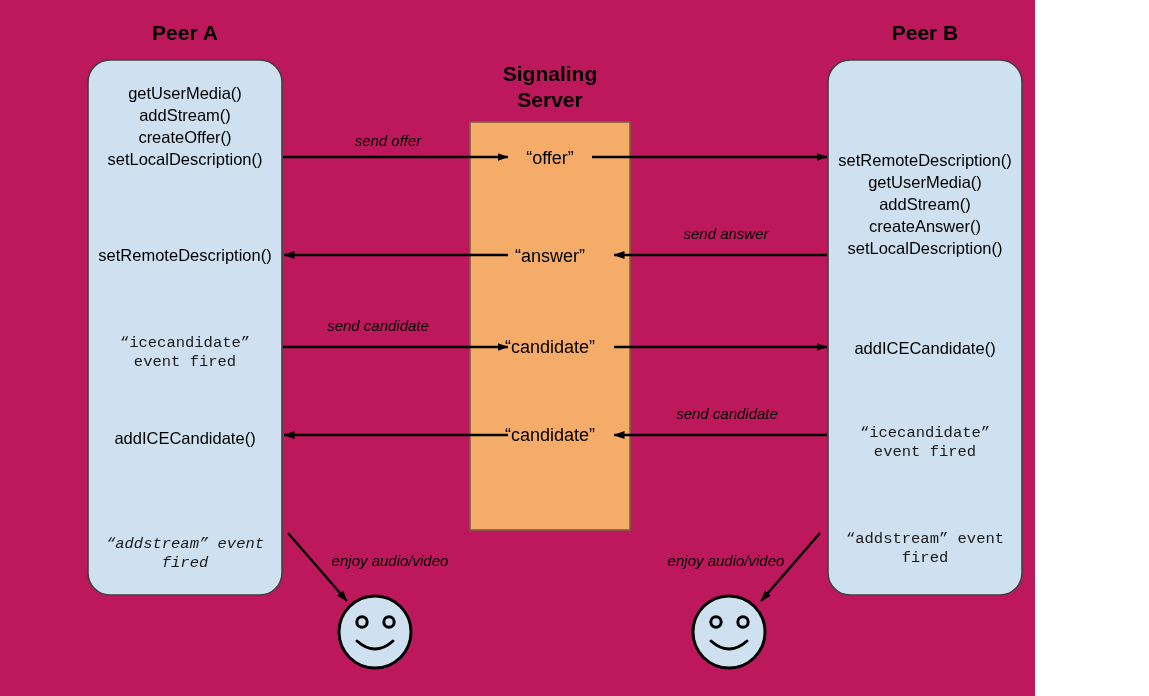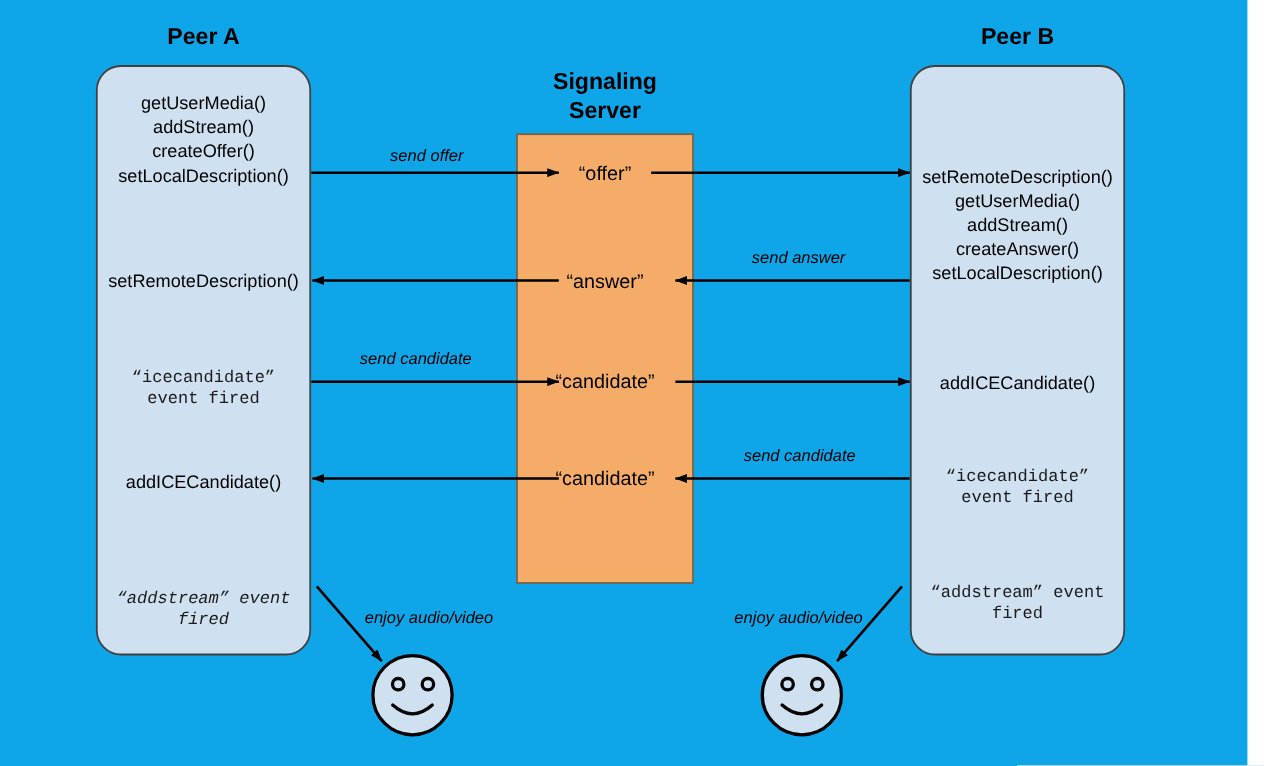--- a/index.html
+++ b/index.html
@@ -2,23 +2,23 @@
 <html><head>
 <meta charset="utf-8">
 <style>
   html, body {
     margin: 0;
     padding: 0;
     background: #ffffff;
   }
   #canvas {
     position: relative;
-    width: 1134px;
+    width: 1035px;
     height: 696px;
-    background: #0ea5e9;
+    background: #be185d;
     overflow: hidden;
     font-family: "Liberation Sans", sans-serif;
   }
   svg.layer {
     position: absolute;
     top: 0;
     left: 0;
     width: 1149px;
     height: 696px;
   }

